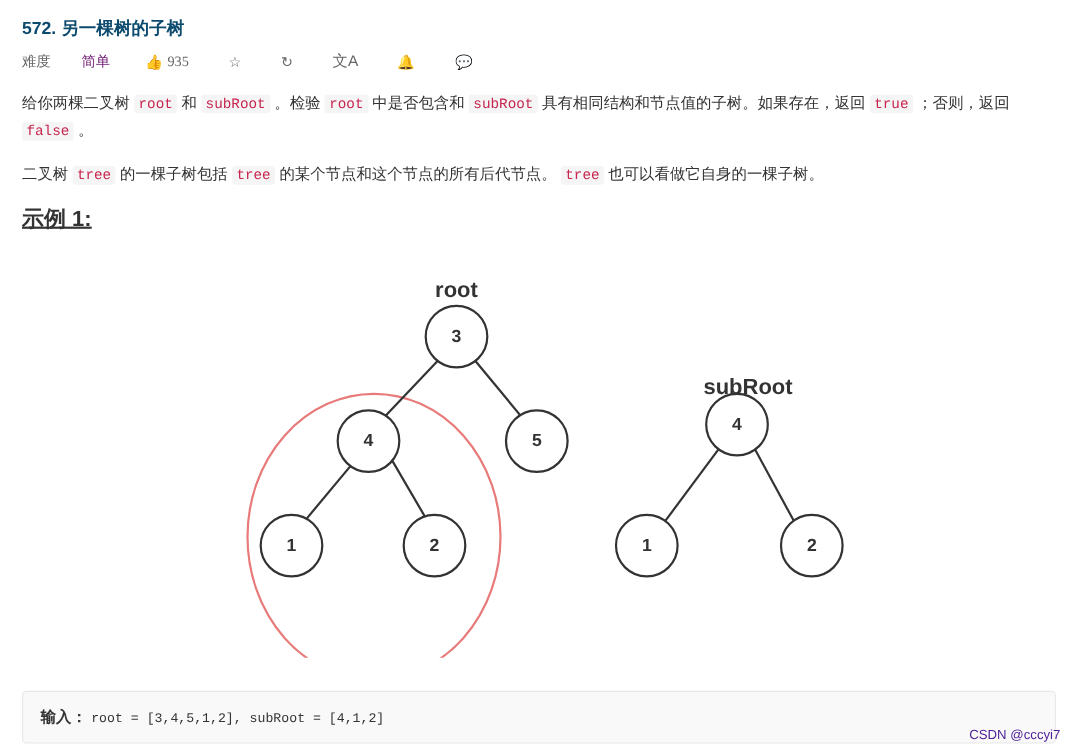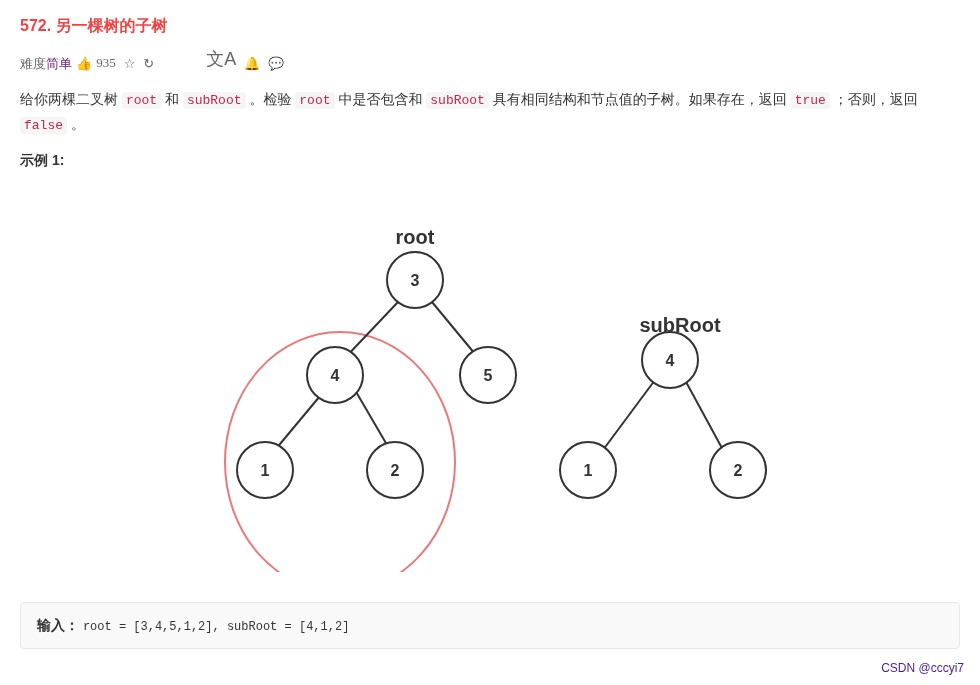--- a/index.html
+++ b/index.html
@@ -10,31 +10,31 @@
       width: 980px;
       min-height: 685px;
       font-size: 14px;
     }
 
     .page-container {
       padding: 16px 20px;
     }
 
     .problem-title {
-      color: #ef4444;
+      color: #0c4a6e;
       font-size: 16px;
       font-weight: bold;
       margin-bottom: 8px;
       cursor: pointer;
     }
 
     .difficulty-bar {
       display: flex;
-      align-items: flex-end;
-      gap: 0;
+      align-items: center;
+      gap: 28px;
       margin-bottom: 14px;
       color: #666;
       font-size: 13px;
     }
 
     .difficulty-label {
       color: #701a75;
       font-size: 13px;
     }
 
@@ -66,22 +66,23 @@
       font-family: "Courier New", Courier, monospace;
       background: #f5f5f5;
       padding: 1px 4px;
       border-radius: 3px;
       font-size: 13px;
       color: #c7254e;
     }
 
     .example-title {
       font-weight: bold;
-      margin-bottom: 32px;
-      font-size: 14px;
+      margin-bottom: 16px;
+      font-size: 20px;
+      text-decoration: underline;
     }
 
     .diagram-area {
       display: flex;
       justify-content: center;
       align-items: flex-start;
       margin-bottom: 20px;
       padding: 10px 0;
     }
 
@@ -159,34 +160,37 @@
       <span>👍</span>
       <span class="like-count">935</span>
     </button>
     <button class="icon-btn">
       <span>☆</span>
     </button>
     <button class="icon-btn">
       <span>↻</span>
     </button>
     <button class="icon-btn">
-      <span style="font-size:18px;margin-left:44px;">文A</span>
+      <span style="font-size:14px;">文A</span>
     </button>
     <button class="icon-btn">
       <span>🔔</span>
     </button>
     <button class="icon-btn">
       <span>💬</span>
     </button>
   </div>
 
   <div class="description">
     给你两棵二叉树 <span class="code-inline">root</span> 和 <span class="code-inline">subRoot</span> 。检验 <span class="code-inline">root</span> 中是否包含和 <span class="code-inline">subRoot</span> 具有相同结构和节点值的子树。如果存在，返回 <span class="code-inline">true</span> ；否则，返回 <span class="code-inline">false</span> 。
   </div>
 
+  <div class="description">
+    二叉树 <span class="code-inline">tree</span> 的一棵子树包括 <span class="code-inline">tree</span> 的某个节点和这个节点的所有后代节点。 <span class="code-inline">tree</span> 也可以看做它自身的一棵子树。
+  </div>
 
   <div class="example-title">示例 1:</div>
 
   <div class="diagram-area">
     <svg width="620" height="360">
 
       <text x="235" y="32" class="tree-label" font-size="22" font-weight="bold" text-anchor="middle" fill="#333">root</text>
 
       <ellipse cx="160" cy="250" rx="115" ry="130" class="highlight-circle" stroke="#e87a7a" stroke-width="2" fill="none"></ellipse>
 

